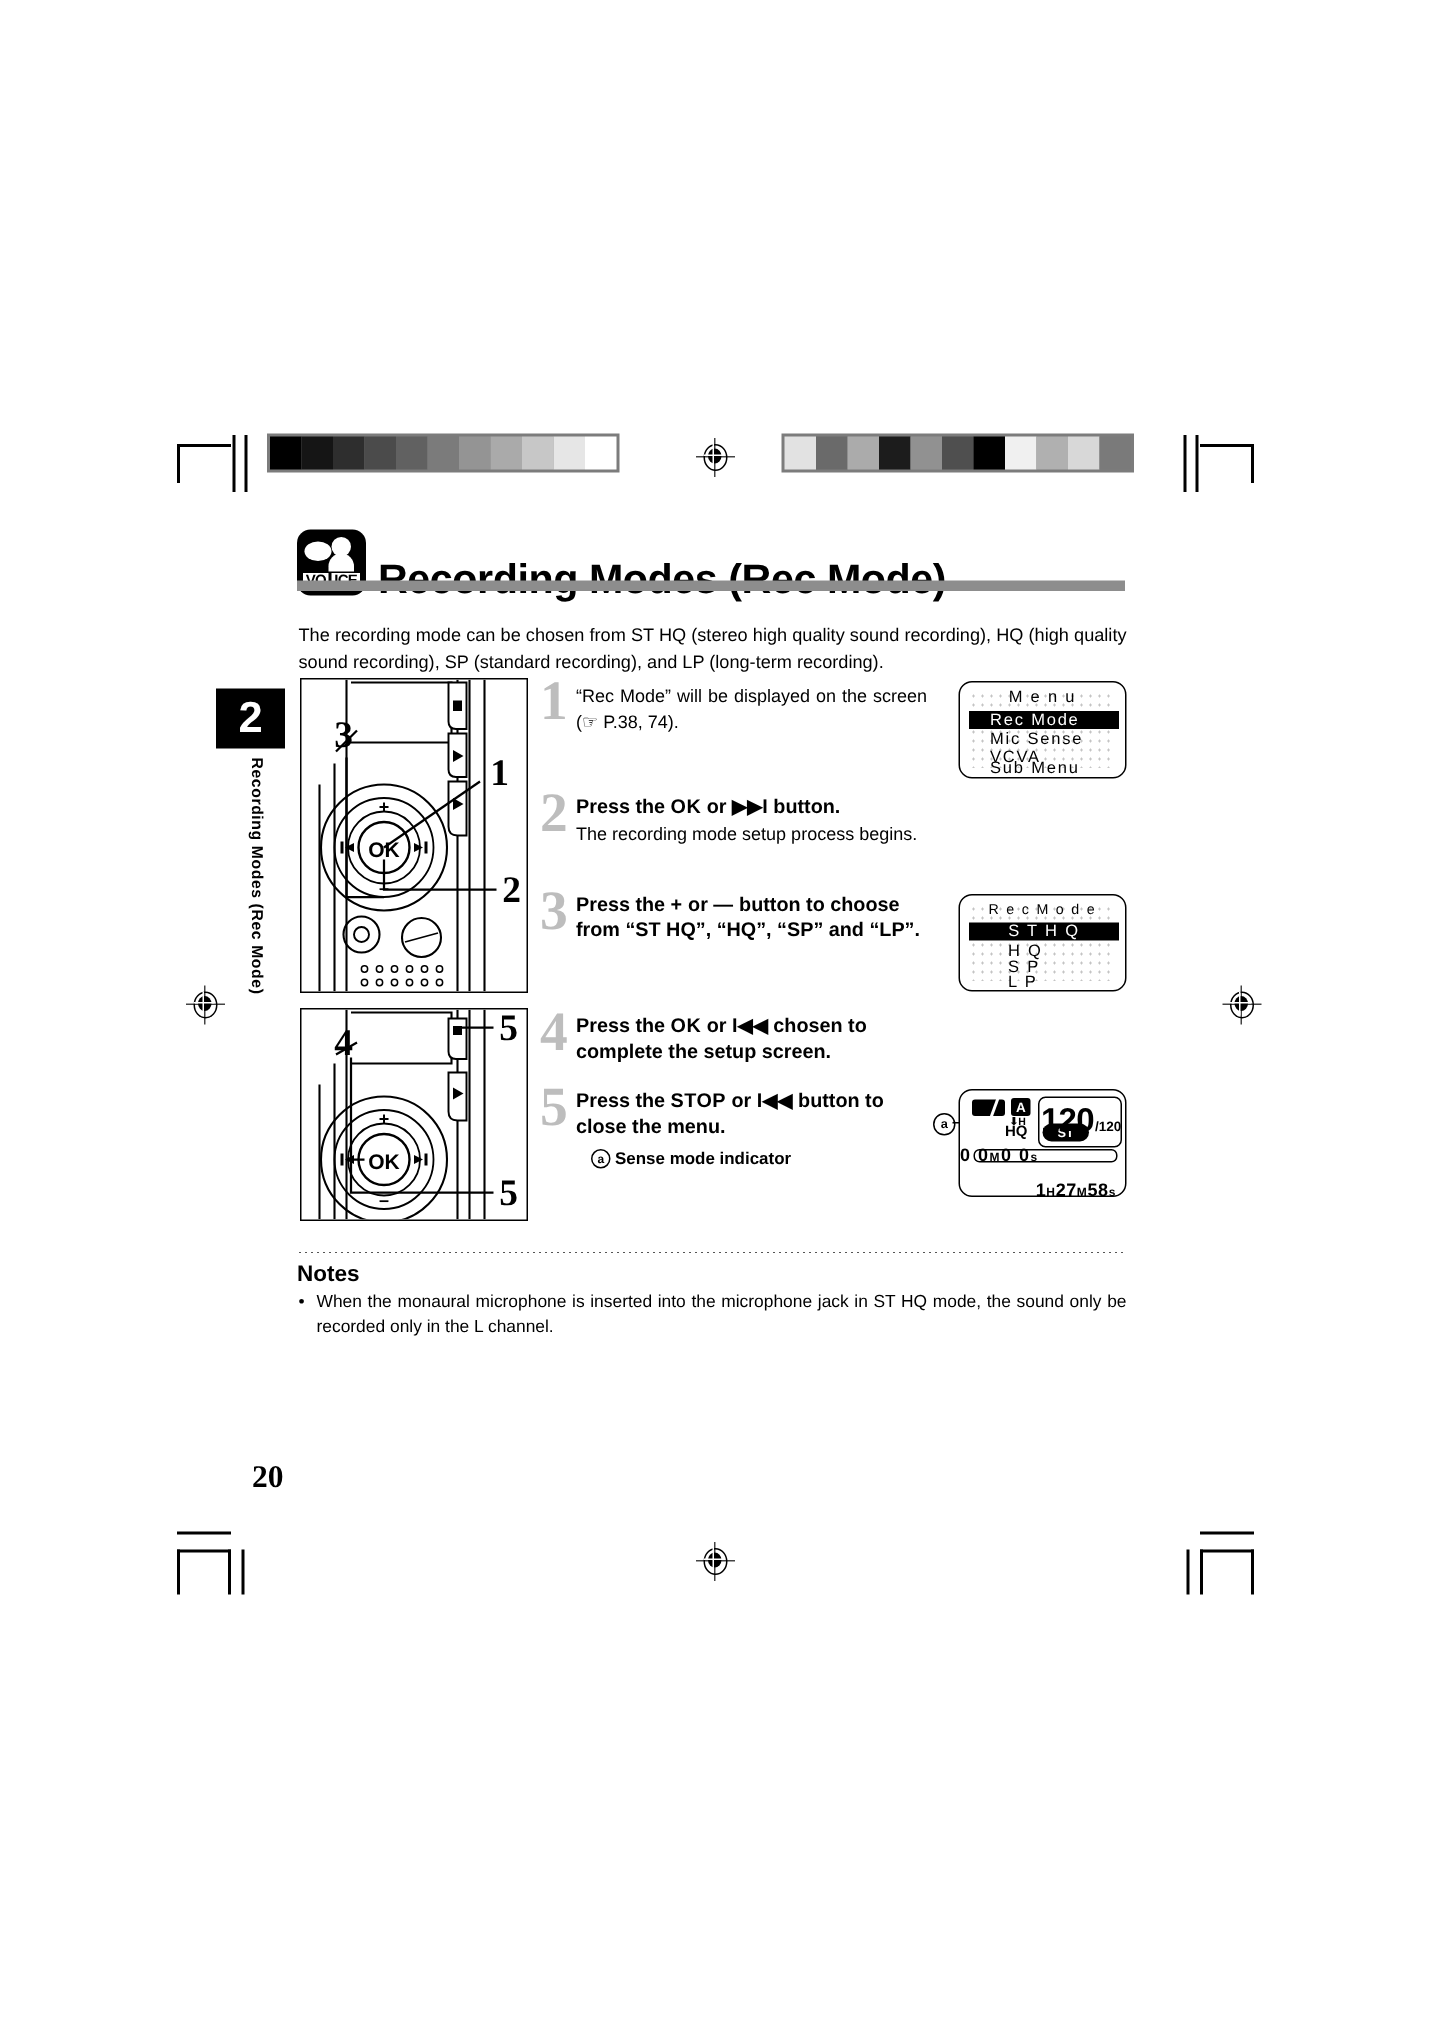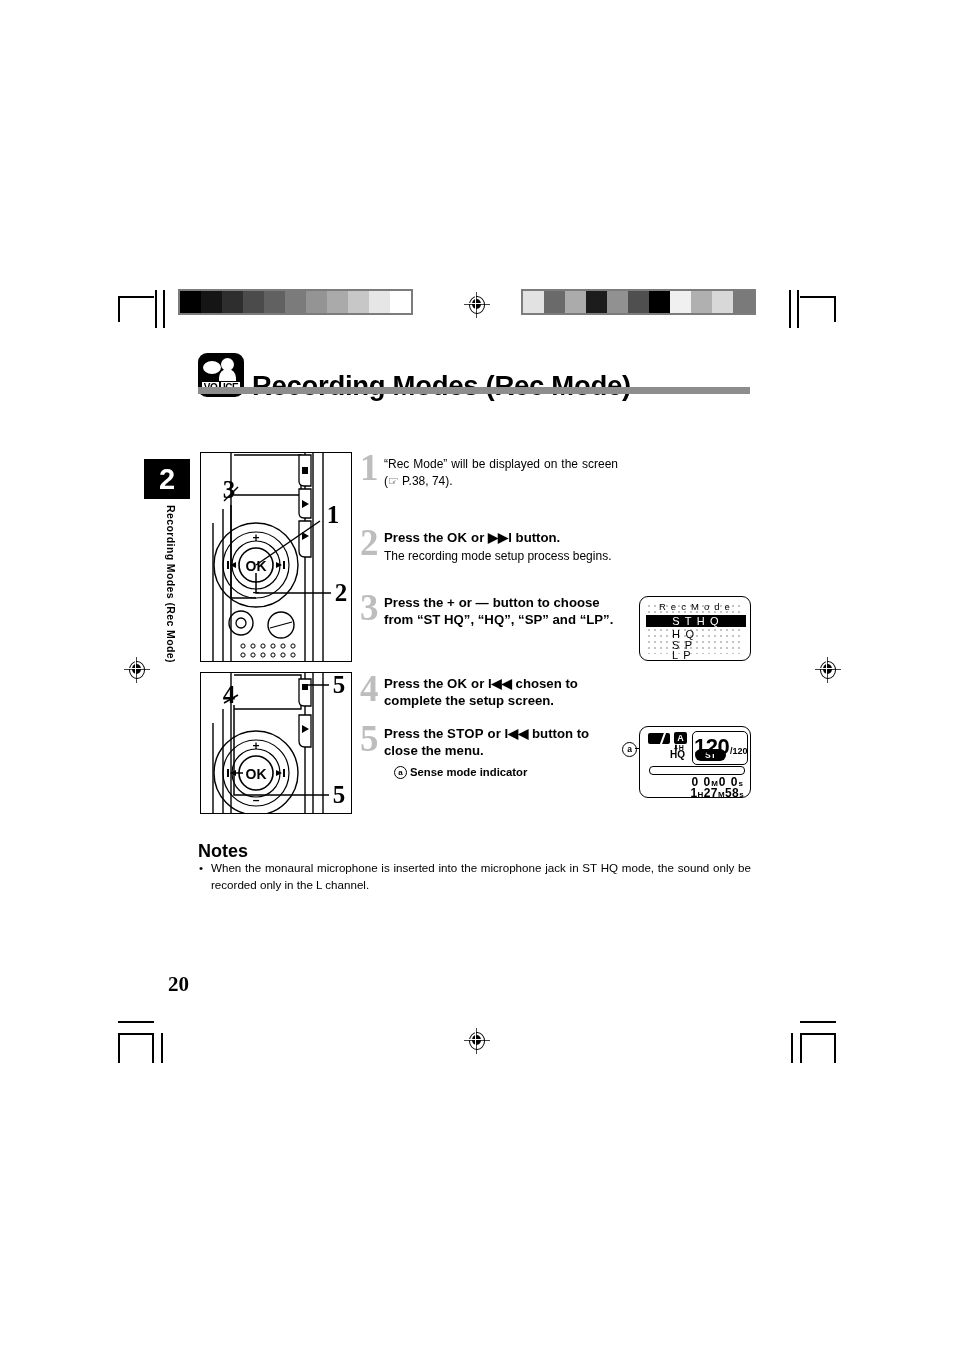--- a/index.html
+++ b/index.html
@@ -64,21 +64,21 @@
   .lcdhl{background:#000;color:#fff;}
 
   
   .dots{position:absolute;left:6px;top:6px;right:6px;bottom:6px;
      background-image:radial-gradient(#b9b9b9 .8px, transparent .9px);
      background-size:6px 6px;opacity:.85;}
 
   
   .dotline{position:absolute;left:198px;top:834px;width:552px;height:2px;
      background-image:radial-gradient(#555 .7px,transparent .8px);background-size:4px 2px;}
-  .notes-title{position:absolute;left:198px;top:841px;font-size:18px;font-weight:bold;}
+  .notes-title{position:absolute;left:198px;top:841px;font-size:15px;font-weight:bold;}
   .notes{position:absolute;left:198px;top:860px;width:553px;font-size:11.6px;line-height:16.5px;}
   .notes li{list-style:none;position:relative;padding-left:13px;text-align:justify;margin-bottom:1px;}
   .notes li:before{content:"•";position:absolute;left:1px;top:0;}
   .notes ul{margin:0;padding:0;}
 
   .pagenum{position:absolute;left:168px;top:972px;font-size:21px;font-weight:bold;
      font-family:"Liberation Serif",serif;}
 </style>
 </head>
 <body>
@@ -177,20 +177,21 @@
 
   <div class="logo">
     <div class="bubble"></div>
     <div class="head"></div>
     <div class="body"></div>
     <div class="vo">VO</div>
     <div class="ice">ICE</div>
   </div>
   <h1 class="title">Recording Modes (Rec Mode)</h1>
   <div class="title-rule"></div>
+  <p class="intro">The recording mode can be chosen from ST HQ (stereo high quality sound recording),  HQ (high quality sound recording), SP (standard recording), and LP (long-term recording).</p>
 
   <div class="devbox" style="left:200px;top:452px;width:150px;height:208px;">
     <svg width="150" height="208" viewBox="0 0 150 208">
       <g fill="none" stroke="#000" stroke-width="1.4">
 
         <path d="M30 0 L30 208"></path>
         <path d="M22 56 L22 208"></path>
         <path d="M12 70 L12 208"></path>
 
         <path d="M33 2 L100 2 L100 42 L33 42"></path>
@@ -338,20 +339,30 @@
     <div class="body">
       <div class="head">
         <span>Press the </span><span class="ok">STOP</span><span> or </span><span>I◀◀</span><span> button to close the menu.</span>
       </div>
       <div class="cap">
         <span class="circ-a">a</span><span>Sense mode indicator</span>
       </div>
     </div>
   </div>
 
+  <div class="lcd" style="left:639px;top:454px;width:112px;height:65px;">
+    <div class="lcd-inner">
+      <div class="dots"></div>
+      <div class="lcdrow" style="position:absolute;left:0;top:4px;width:100%;text-align:center;">M e n u</div>
+      <div class="lcdrow lcdhl" style="position:absolute;left:6px;top:19px;width:100px;padding-left:14px;box-sizing:border-box;">Rec Mode</div>
+      <div class="lcdrow" style="position:absolute;left:20px;top:32px;">Mic Sense</div>
+      <div class="lcdrow" style="position:absolute;left:20px;top:44px;">VCVA</div>
+      <div class="lcdrow" style="position:absolute;left:20px;top:51px;">Sub Menu</div>
+    </div>
+  </div>
 
   <div class="lcd" style="left:639px;top:596px;width:112px;height:65px;">
     <div class="lcd-inner">
       <div class="dots"></div>
       <div class="lcdrow" style="position:absolute;left:0;top:4px;width:100%;text-align:center;font-size:9.5px;">R e c   M o d e</div>
       <div class="lcdrow lcdhl" style="position:absolute;left:6px;top:18px;width:100px;text-align:center;">S T  H Q</div>
       <div class="lcdrow" style="position:absolute;left:32px;top:31px;">H Q</div>
       <div class="lcdrow" style="position:absolute;left:32px;top:42px;">S P</div>
       <div class="lcdrow" style="position:absolute;left:32px;top:52px;">L P</div>
     </div>
@@ -375,21 +386,21 @@
                   font-size:8.5px;font-weight:bold;line-height:12px;text-align:center;border-radius:6px;margin-left:47px;">ST</div>
 
       <div style="position:absolute;left:30px;top:22px;font-size:10px;font-weight:bold;">HQ</div>
 
       <div style="position:absolute;left:52px;top:4px;width:54px;height:32px;border:1.4px solid #000;border-radius:5px;"></div>
       <div style="position:absolute;left:54px;top:6px;font-size:22px;font-weight:bold;letter-spacing:-.5px;line-height:27px;">120</div>
       <div style="position:absolute;left:90px;top:19px;font-size:9px;font-weight:bold;">/120</div>
 
       <div style="position:absolute;left:9px;top:39px;width:94px;height:7px;border:1.2px solid #000;border-radius:4px;"></div>
 
-      <div style="position:absolute;left:0;top:48px;width:104px;text-align:right;font-size:12px;font-weight:bold;letter-spacing:1px;">
+      <div style="position:absolute;left:0;top:36px;width:104px;font-size:12px;font-weight:bold;letter-spacing:1px;">
         <span>0 0</span><span style="font-size:8px;">M</span><span>0 0</span><span style="font-size:8px;">s</span>
       </div>
       <div style="position:absolute;left:0;top:59px;width:104px;text-align:right;font-size:12px;font-weight:bold;letter-spacing:.4px;">
         <span>1</span><span style="font-size:8px;">H</span><span>27</span><span style="font-size:8px;">M</span><span>58</span><span style="font-size:8px;">s</span>
       </div>
     </div>
   </div>
 
   <div class="dotline"></div>
   <div class="notes-title">Notes</div>

